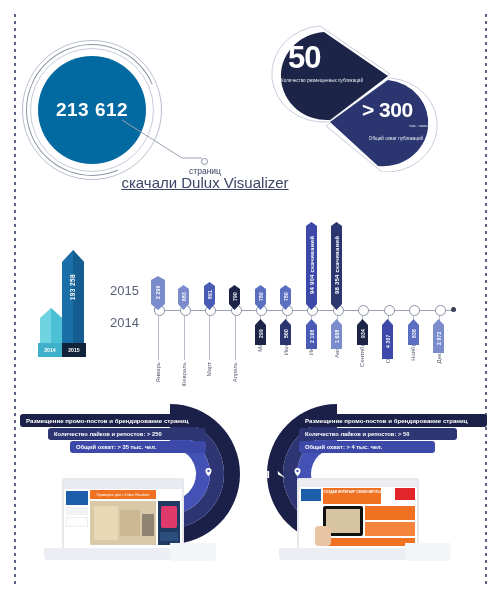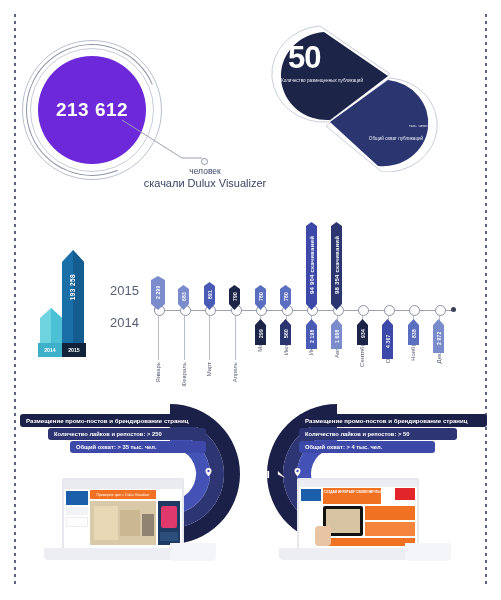--- a/index.html
+++ b/index.html
@@ -20,30 +20,30 @@
   
   .hero{position:absolute;left:22px;top:40px;width:140px;height:140px;}
   .hero .ring-outer{position:absolute;left:0;top:0;width:138px;height:138px;
         border:1px solid #b9bfd0;border-radius:50%;}
   .hero .ring-mid{position:absolute;left:8px;top:8px;width:122px;height:122px;
         border:1px solid #c6ccda;border-radius:50%;}
   .hero .ring-arc{position:absolute;left:4px;top:4px;width:130px;height:130px;
         border:1px solid #8c93a8;border-radius:50%;
         border-right-color:transparent;transform:rotate(22deg);}
   .hero .disc{position:absolute;left:16px;top:16px;width:108px;height:108px;
-        background:#6d28d9;border-radius:50%;
+        background:#0369a1;border-radius:50%;
         display:flex;align-items:center;justify-content:center;}
   .hero .disc span{color:#fff;font-size:19px;font-weight:bold;letter-spacing:.5px;}
 
   .callout-line{position:absolute;left:120px;top:118px;width:84px;height:44px;}
   .callout-dot{position:absolute;left:201px;top:158px;width:5px;height:5px;
         border:1px solid #8b92a6;border-radius:50%;background:#fff;}
   .hero-caption{position:absolute;left:110px;top:165px;width:190px;text-align:center;
         color:#3b4566;font-size:8.5px;line-height:12px;}
-  .hero-caption .l2{font-size:11px;}
+  .hero-caption .l2{font-size:15px;text-decoration:underline;}
 
   
   .badges{position:absolute;left:262px;top:22px;width:195px;height:150px;}
   .tear-outline{position:absolute;left:0;top:0;width:195px;height:150px;}
   .badge-num{position:absolute;color:#fff;font-weight:bold;}
   .b30{left:26px;top:18px;font-size:31px;letter-spacing:-1px;}
   .b300{left:100px;top:76px;font-size:21px;letter-spacing:-.5px;white-space:nowrap;}
   .badge-sub{position:absolute;color:#e9ebf3;text-align:center;line-height:7.5px;}
   .s30{left:12px;top:55px;width:96px;font-size:4.6px;}
   .s300a{left:96px;top:100px;width:76px;font-size:4.2px;text-align:right;padding-right:6px;}
@@ -114,38 +114,39 @@
       <span>213 612</span>
     </div>
   </div>
 
   <svg class="callout-line" viewBox="0 0 84 44" width="84" height="44">
     <path d="M2 2 L62 40 L82 40" fill="none" stroke="#9aa0b1" stroke-width="1"></path>
   </svg>
   <div class="callout-dot"></div>
 
   <div class="hero-caption">
-    <div>человек</div>
+    <div>страниц</div>
     <div class="l2">скачали Dulux Visualizer</div>
   </div>
 
   <div class="badges">
     <svg class="tear-outline" viewBox="0 0 195 150" width="195" height="150">
 
       <path d="M58 4 a52 48 0 1 0 8 96 L128 52 Z" fill="none" stroke="#c9cedd" stroke-width="1"></path>
       <path d="M122 52 a50 46 0 1 1 -8 94 L58 100 Z" fill="none" stroke="#c9cedd" stroke-width="1" transform="translate(6,4)"></path>
 
       <path d="M62 10 a46 44 0 1 0 6 88 L126 54 Z" fill="#1c2547"></path>
 
       <path d="M126 58 a44 42 0 1 1 -10 86 L68 100 Z" fill="#2b3570"></path>
     </svg>
 
     <div class="badge-num b30">50</div>
     <div class="badge-sub s30">Количество размещенных публикаций</div>
 
+    <div class="badge-num b300">&gt; 300</div>
     <div class="badge-sub s300a">тыс. человек</div>
     <div class="badge-sub s300b">Общий охват публикаций</div>
   </div>
 
   <div class="yearcmp">
     <svg width="60" height="110" viewBox="0 0 60 110">
 
       <path d="M24 14 L35 2 L46 14 L46 95 L24 95 Z" fill="#1b6fa8"></path>
       <path d="M35 2 L46 14 L46 95 L35 95 Z" fill="#155d91"></path>
 

